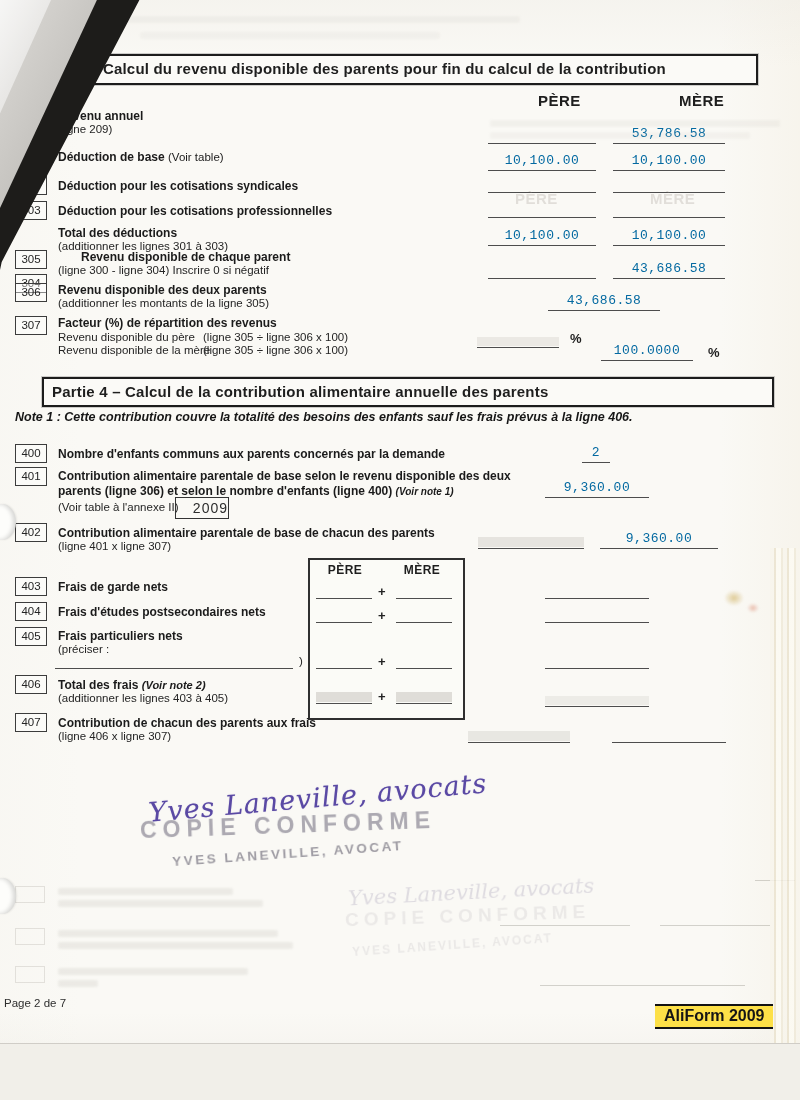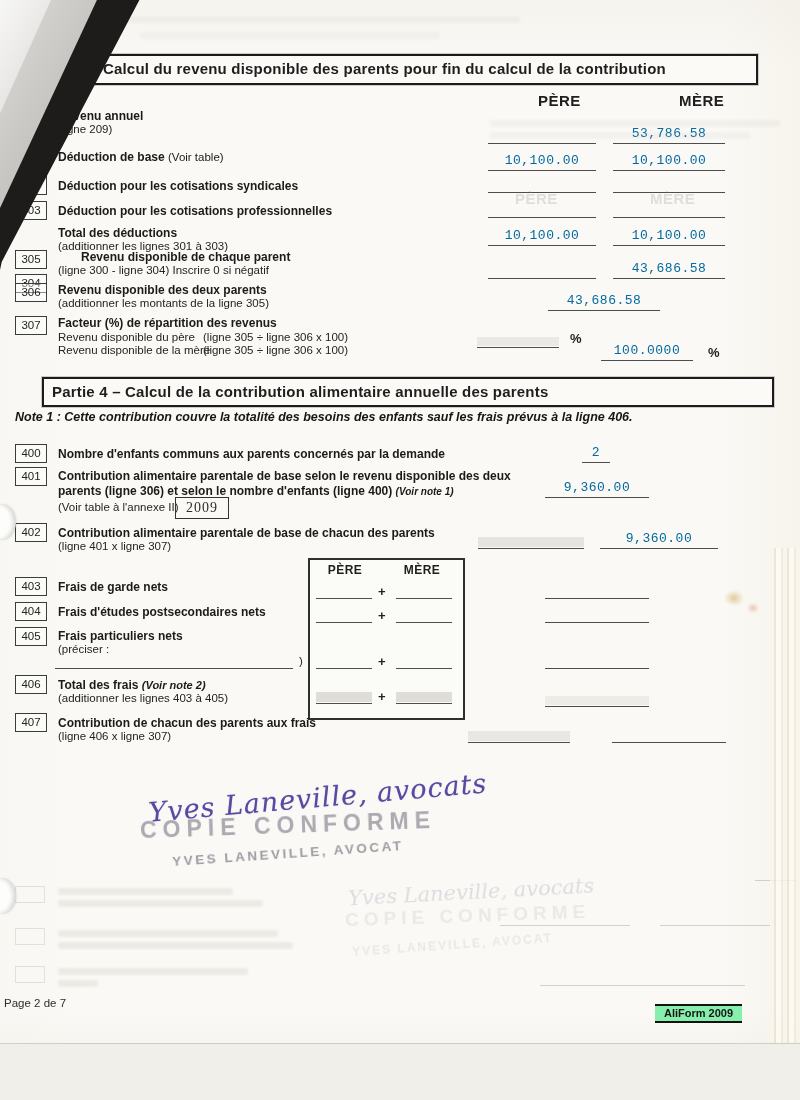--- a/index.html
+++ b/index.html
@@ -32,22 +32,22 @@
   
   .uline{position:absolute;height:18px;border-bottom:1.6px solid #4d4d4d;text-align:center;
       font-family:"Liberation Mono","DejaVu Sans Mono",monospace;font-size:13px;line-height:17px;
       color:#0369a1;letter-spacing:.5px;}
   .pct{position:absolute;font-weight:bold;font-size:13px;color:#1d1d1d;}
   .shade{position:absolute;background:#c9c6bf;filter:blur(.4px);}
   
   .innerbox{position:absolute;border:2px solid #2f2f2f;background:rgba(252,251,248,.6);}
   .inhead{position:absolute;font-weight:bold;font-size:12px;text-align:center;letter-spacing:.4px;}
   .plus{position:absolute;font-weight:bold;font-size:13px;color:#222;}
-  .yearbox{position:absolute;border:1.6px solid #333;width:52px;height:20px;text-align:center;
-      font-family:Liberation Serif, serif;font-size:14px;line-height:20px;letter-spacing:1px;color:#2d2d2d;}
+  .yearbox{position:absolute;border:1.6px solid #333;width:52px;height:20px;text-align:right;
+      font-family:Liberation Sans, sans-serif;font-size:14px;line-height:20px;letter-spacing:1px;color:#2d2d2d;}
   .notebold{position:absolute;font-weight:bold;font-style:italic;font-size:12.5px;white-space:nowrap;color:#161616;}
   
   .sig{position:absolute;font-family:"DejaVu Serif",serif;font-style:italic;font-size:27px;
       color:#5a49a4;transform:rotate(-5deg);letter-spacing:1px;white-space:nowrap;
       text-shadow:0 0 1px rgba(90,73,164,.4);}
   .stamp1{position:absolute;font-weight:bold;font-size:23px;letter-spacing:6px;
       color:rgba(108,103,122,.55);transform:rotate(-2deg);white-space:nowrap;filter:blur(.3px);}
   .stamp2{position:absolute;font-weight:bold;font-size:13.5px;letter-spacing:2.5px;
       color:rgba(96,93,108,.6);transform:rotate(-4deg);white-space:nowrap;filter:blur(.2px);}
   
@@ -66,21 +66,21 @@
       box-shadow:inset -3px 0 4px rgba(0,0,0,.15),1px 0 2px rgba(0,0,0,.08);}
   .stack{position:absolute;right:0;top:548px;width:30px;height:552px;
       background:repeating-linear-gradient(90deg,#f8f5ec 0 4px,#eae2cd 4px 6px,#fdfbf3 6px 11px,#efe9d8 11px 13px);
       opacity:.8;}
   .bottom-edge{position:absolute;left:0;top:1043px;width:800px;height:57px;background:#f1efe9;
       border-top:1px solid rgba(160,156,148,.4);}
   .stain{position:absolute;border-radius:50%;}
   .frag{position:absolute;width:9px;height:15px;border-right:1.6px solid #6d6d6d;border-bottom:1.6px solid #6d6d6d;}
   .footer-page{position:absolute;font-size:11.5px;color:#2e2e2e;}
   .aliform{position:absolute;border-top:2.5px solid #121212;border-bottom:2.5px solid #121212;
-      padding:1px 9px 2px;font-weight:bold;font-size:11px;background:#86efac;color:#151515;}
+      padding:1px 9px 2px;font-weight:bold;font-size:16px;background:#fde047;color:#151515;}
 </style>
 </head>
 <body>
 
 <div class="page">
   <div class="paper-tone"></div>
 
   <div class="barbox" style="left:74px;top:54px;width:680px;height:27px;">
     <div class="bartext">– Calcul du revenu disponible des parents pour fin du calcul de la contribution</div>
   </div>

